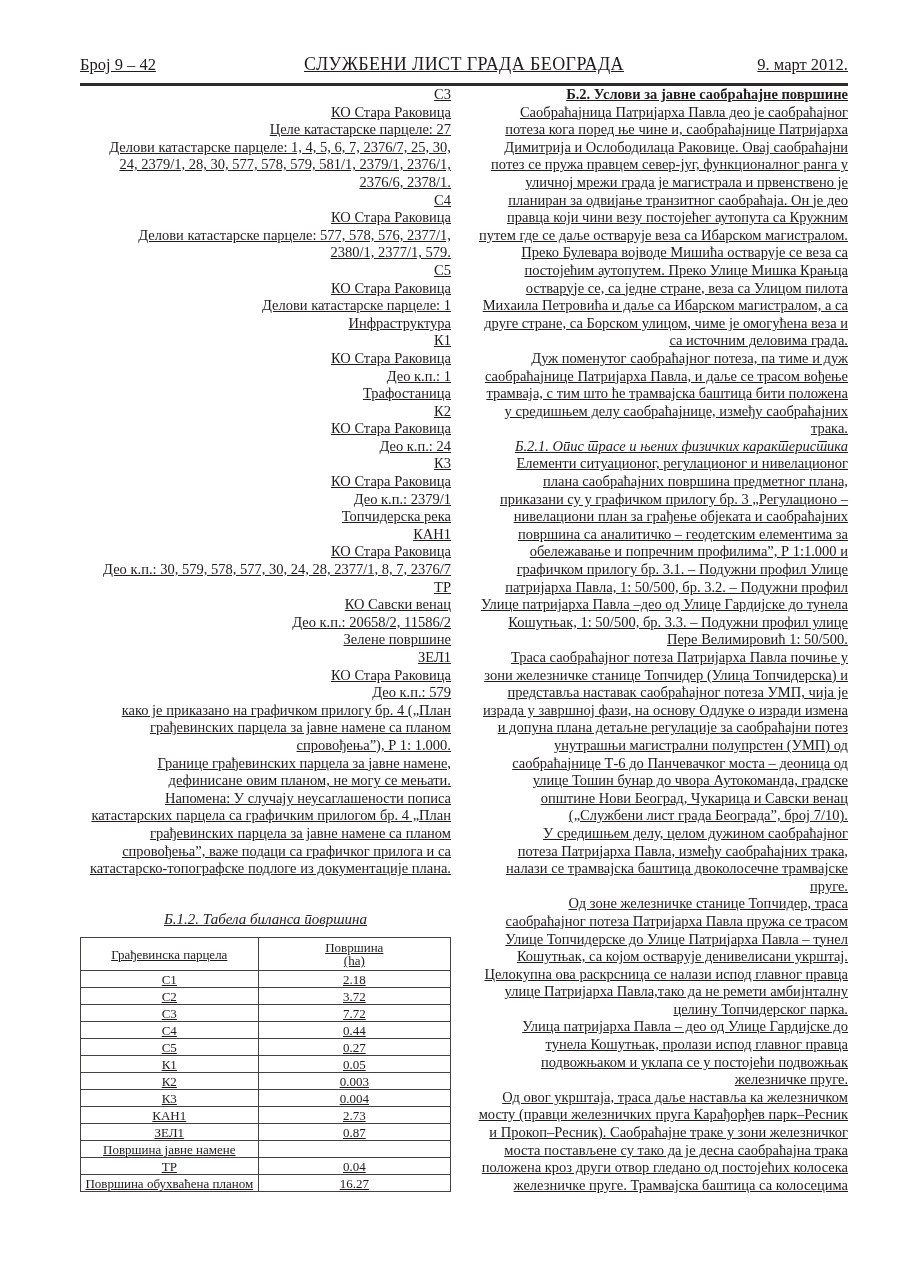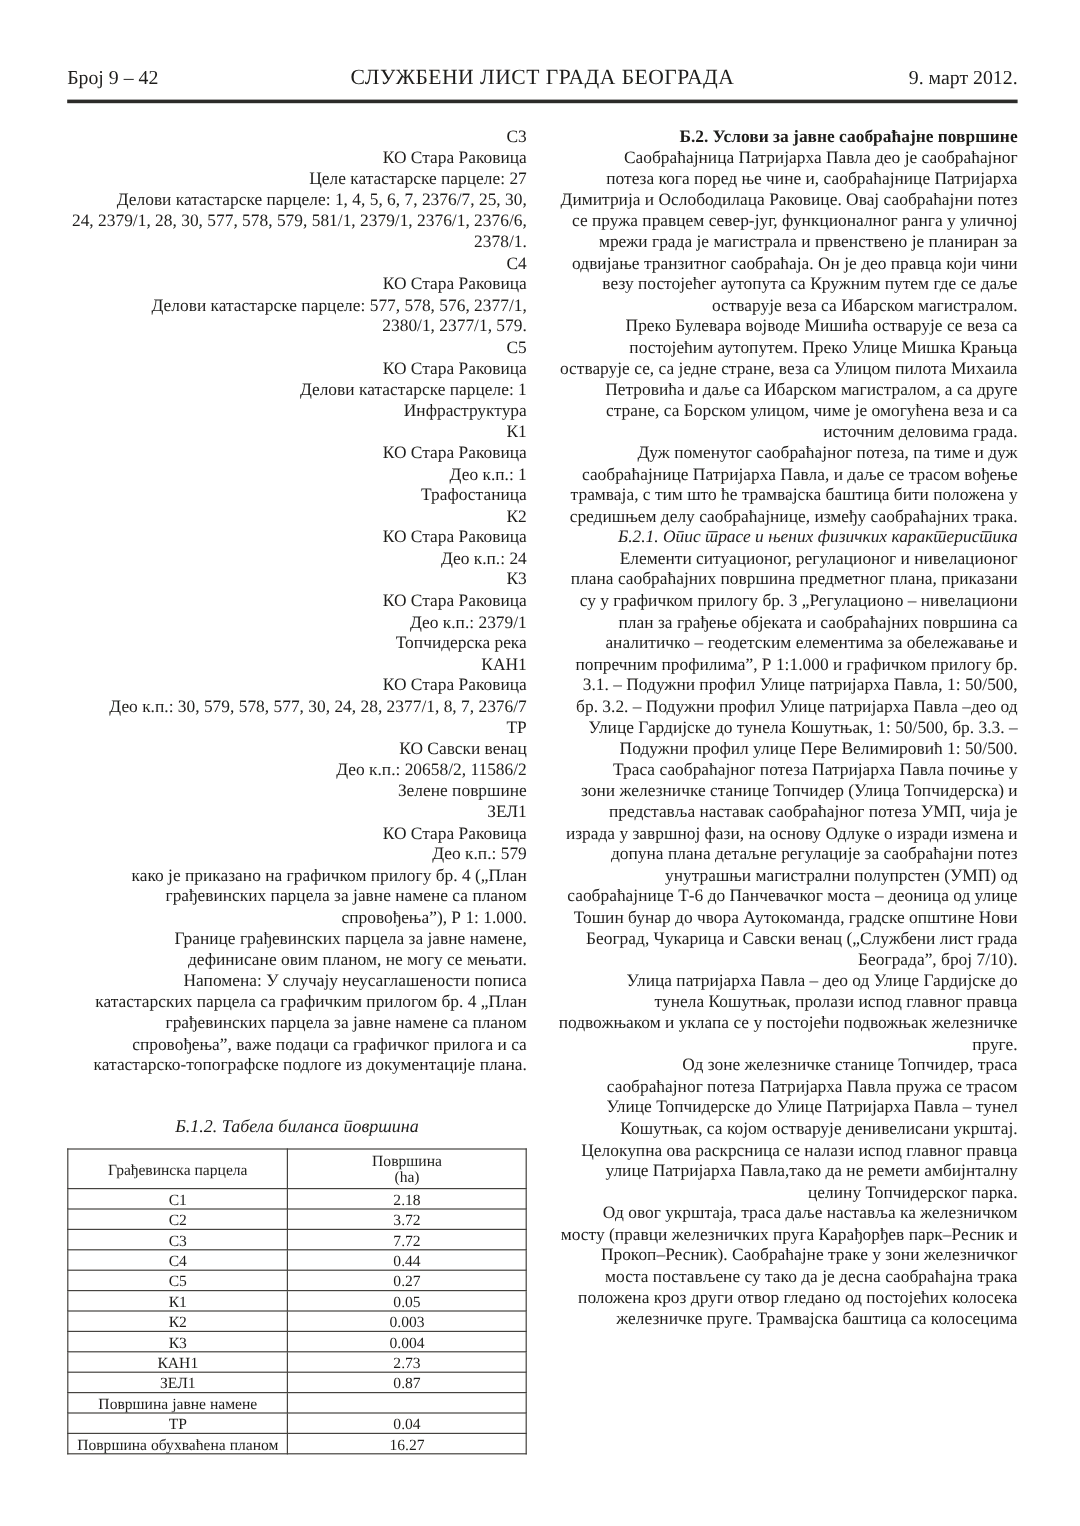--- a/index.html
+++ b/index.html
@@ -5,36 +5,36 @@
   * { box-sizing: border-box; }
   html, body { margin: 0; padding: 0; }
   body {
     width: 900px;
     height: 1272px;
     background: #ffffff;
     color: #1e1d1b;
     font-family: "Liberation Serif", serif;
     overflow: hidden;
   }
-  .page { padding: 54px 52px 0 56px; }
+  .page { padding: 54px 52px 0 80px; text-decoration: underline; }
 
   
   .masthead {
     display: flex;
     justify-content: space-between;
     align-items: baseline;
     padding-bottom: 8px;
     border-bottom: 3px solid #2c2b29;
   }
   .mast-side { font-size: 16.5px; width: 170px; white-space: nowrap; }
   .mast-right { text-align: right; }
   .mast-center { font-size: 18px; letter-spacing: 0.4px; text-align: center; }
 
   
-  .columns { display: flex; gap: 26px; margin-top: 20px; }
+  .columns { display: flex; gap: 26px; margin-top: 0; }
   .col {
     width: 385px;
     font-size: 14.5px;
     line-height: 17.6px;
     text-align: justify;
   }
   p.bp { margin: 0; text-indent: 23px; text-align: right; }
 
   .rc-heading {
     font-weight: bold;
@@ -258,23 +258,24 @@
         </div>
 
       <p class="bp rc-subheading">Б.2.1. Опис трасе и њених физичких карактеристика</p>
 
       <div>
 
           <p class="bp">Елементи ситуационог, регулационог и нивелационог плана саобраћајних површина предметног плана, приказани су у графичком прилогу бр. 3 „Регулационо – нивелациони план за грађење објеката и саобраћајних површина са аналитичко – геодетским елементима за обележавање и попречним профилима”, Р 1:1.000 и графичком прилогу бр. 3.1. – Подужни профил Улице патријарха Павла, 1: 50/500, бр. 3.2. – Подужни профил Улице патријарха Павла –део од Улице Гардијске до тунела Кошутњак, 1: 50/500, бр. 3.3. – Подужни профил улице Пере Велимировић 1: 50/500.</p>
 
           <p class="bp">Траса саобраћајног потеза Патријарха Павла почиње у зони железничке станице Топчидер (Улица Топчидерска) и представља наставак саобраћајног потеза УМП, чија је израда у завршној фази, на основу Одлуке о изради измена и допуна плана детаљне регулације за саобраћајни потез унутрашњи магистрални полупрстен (УМП) од саобраћајнице Т-6 до Панчевачког моста – деоница од улице Тошин бунар до чвора Аутокоманда, градске општине Нови Београд, Чукарица и Савски венац („Службени лист града Београда”, број 7/10).</p>
 
+          <p class="bp">У средишњем делу, целом дужином саобраћајног потеза Патријарха Павла, између саобраћајних трака, налази се трамвајска баштица двоколосечне трамвајске пруге.</p>
+
+          <p class="bp">Од зоне железничке станице Топчидер, траса саобраћајног потеза Патријарха Павла пружа се трасом Улице Топчидерске до Улице Патријарха Павла – тунел Кошутњак, са којом остварује денивелисани укрштај. Целокупна ова раскрсница се налази испод главног правца улице Патријарха Павла,тако да не ремети амбијнталну целину Топчидерског парка.</p>
 
           <p class="bp">Улица патријарха Павла – део од Улице Гардијске до тунела Кошутњак, пролази испод главног правца подвожњаком и уклапа се у постојећи подвожњак железничке пруге.</p>
-
-          <p class="bp">Од зоне железничке станице Топчидер, траса саобраћајног потеза Патријарха Павла пружа се трасом Улице Топчидерске до Улице Патријарха Павла – тунел Кошутњак, са којом остварује денивелисани укрштај. Целокупна ова раскрсница се налази испод главног правца улице Патријарха Павла,тако да не ремети амбијнталну целину Топчидерског парка.</p>
 
           <p class="bp">Од овог укрштаја, траса даље наставља ка железничком мосту (правци железничких пруга Карађорђев парк–Ресник и Прокоп–Ресник). Саобраћајне траке у зони железничког моста постављене су тако да је десна саобраћајна трака положена кроз други отвор гледано од постојећих колосека железничке пруге. Трамвајска баштица са колосецима</p>
         </div>
     </div>
 
   </div>
 </div>
 
 </body></html>

